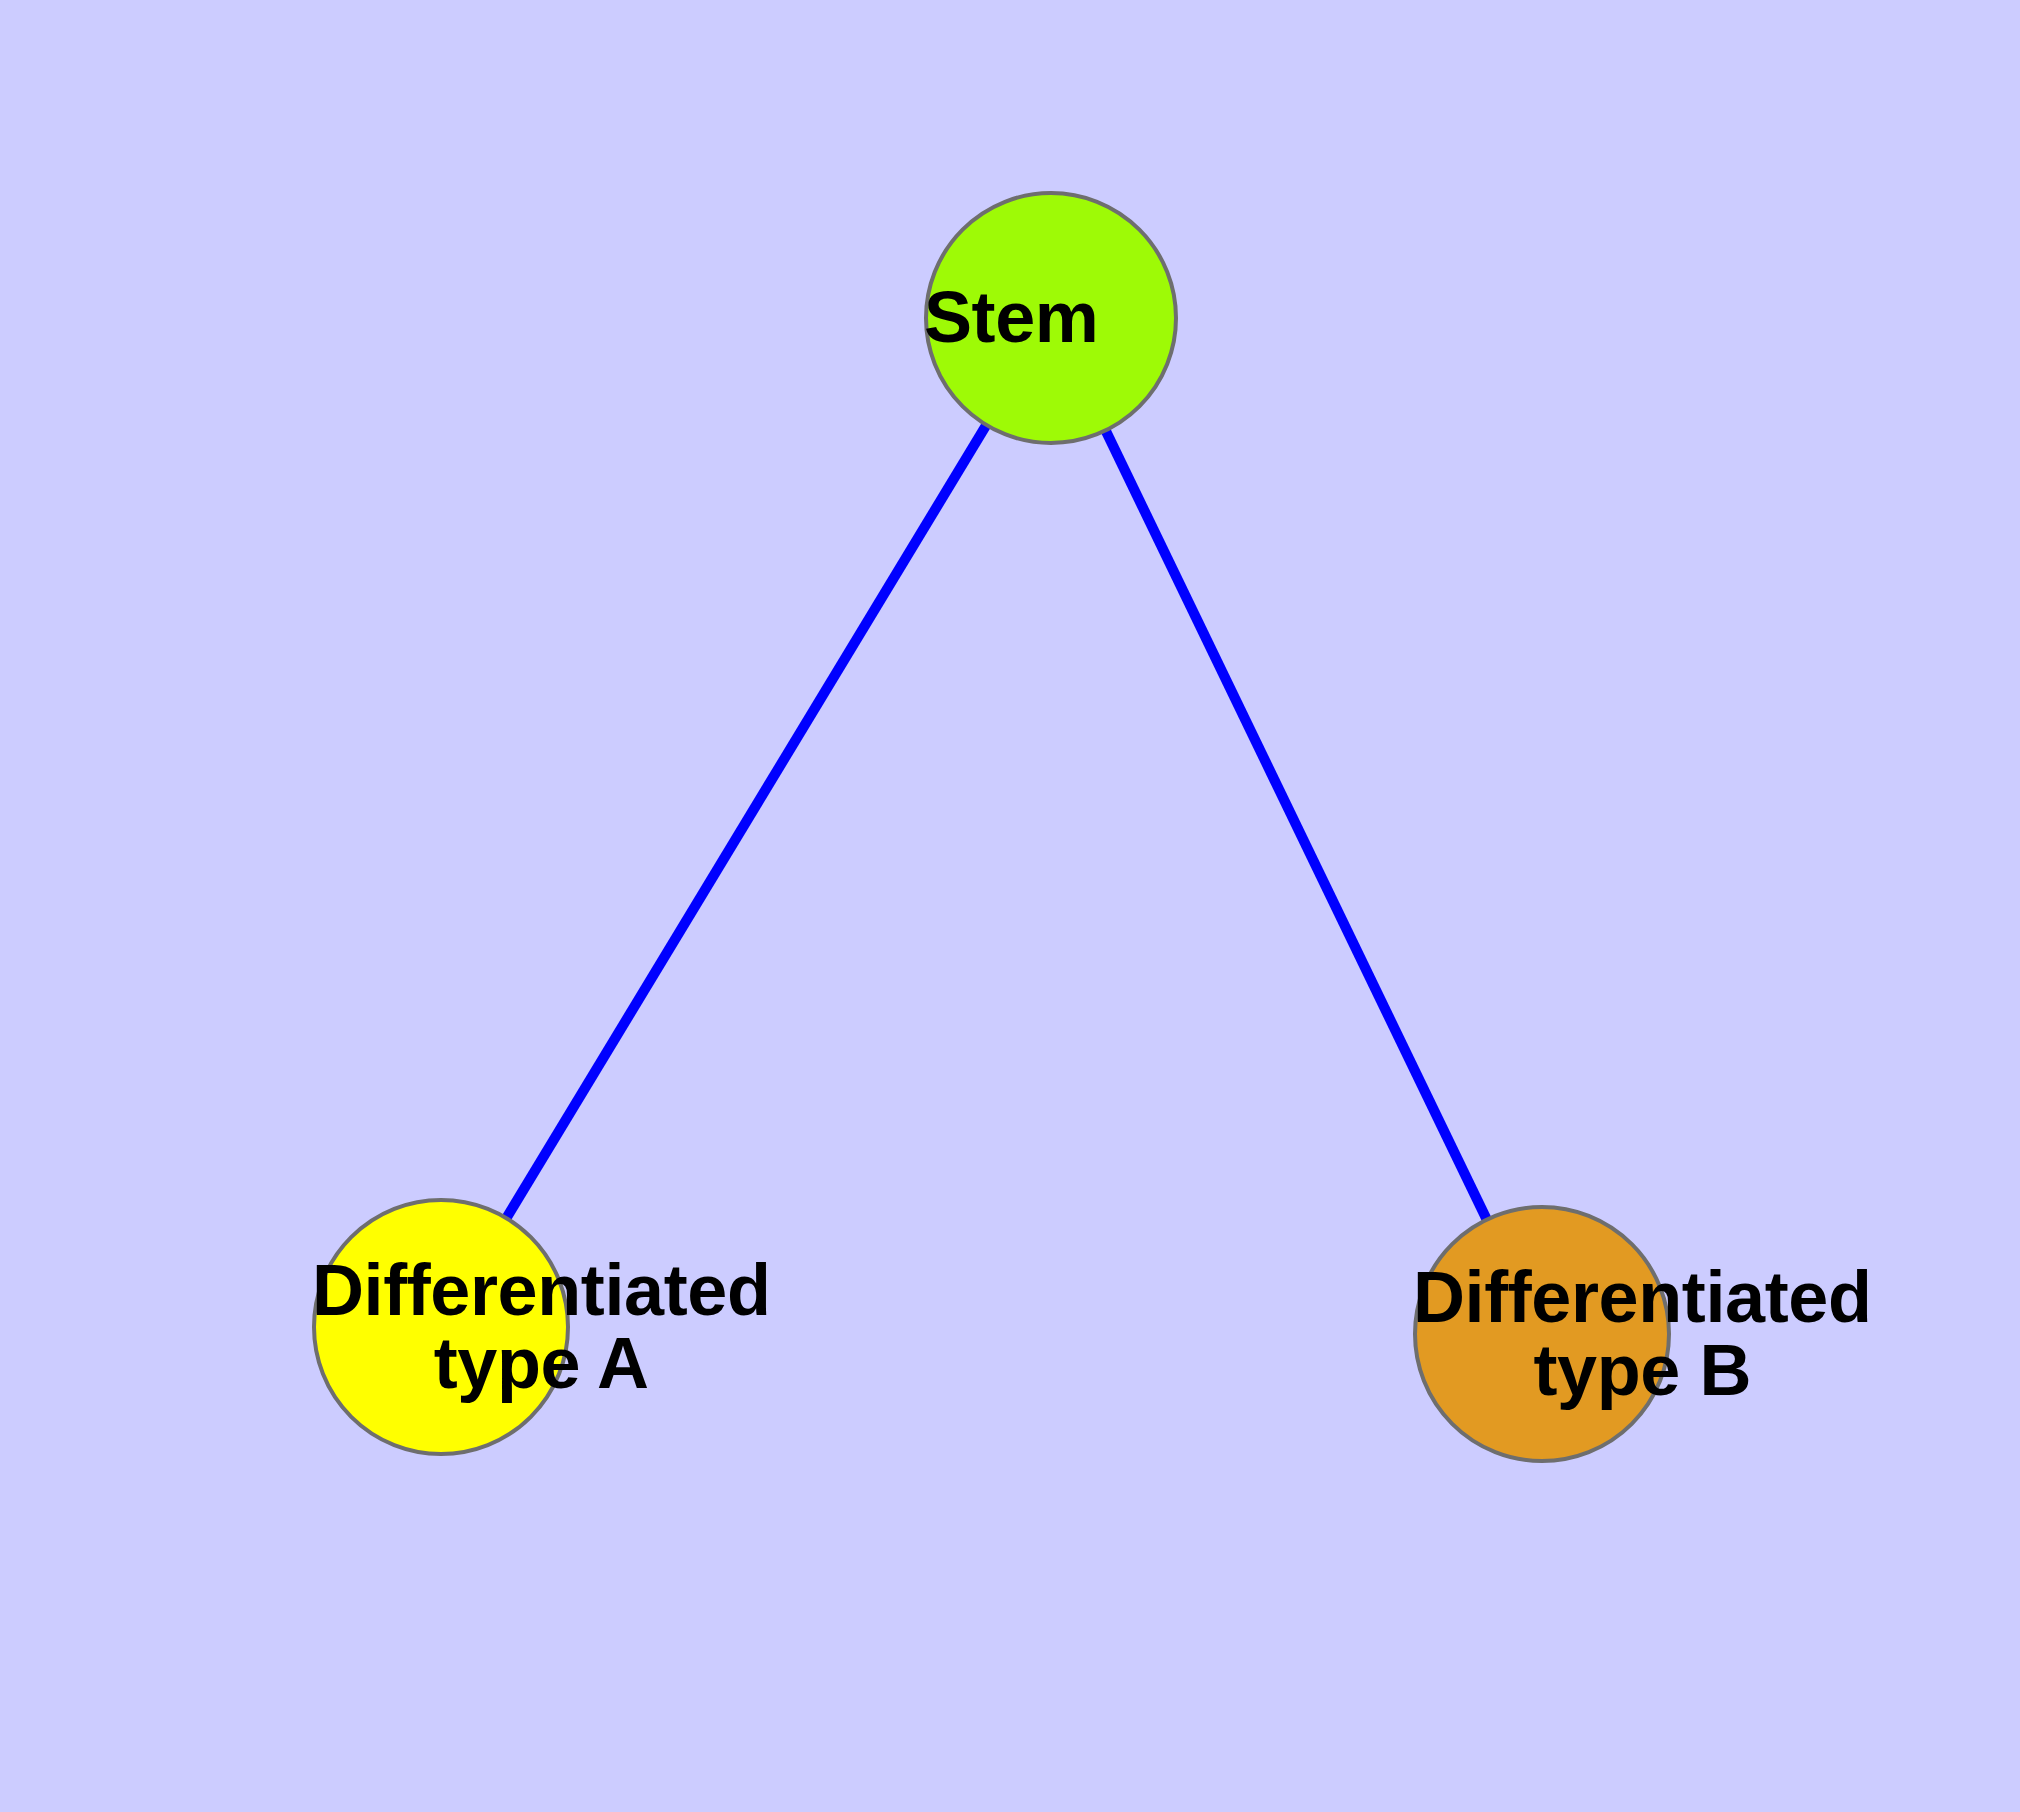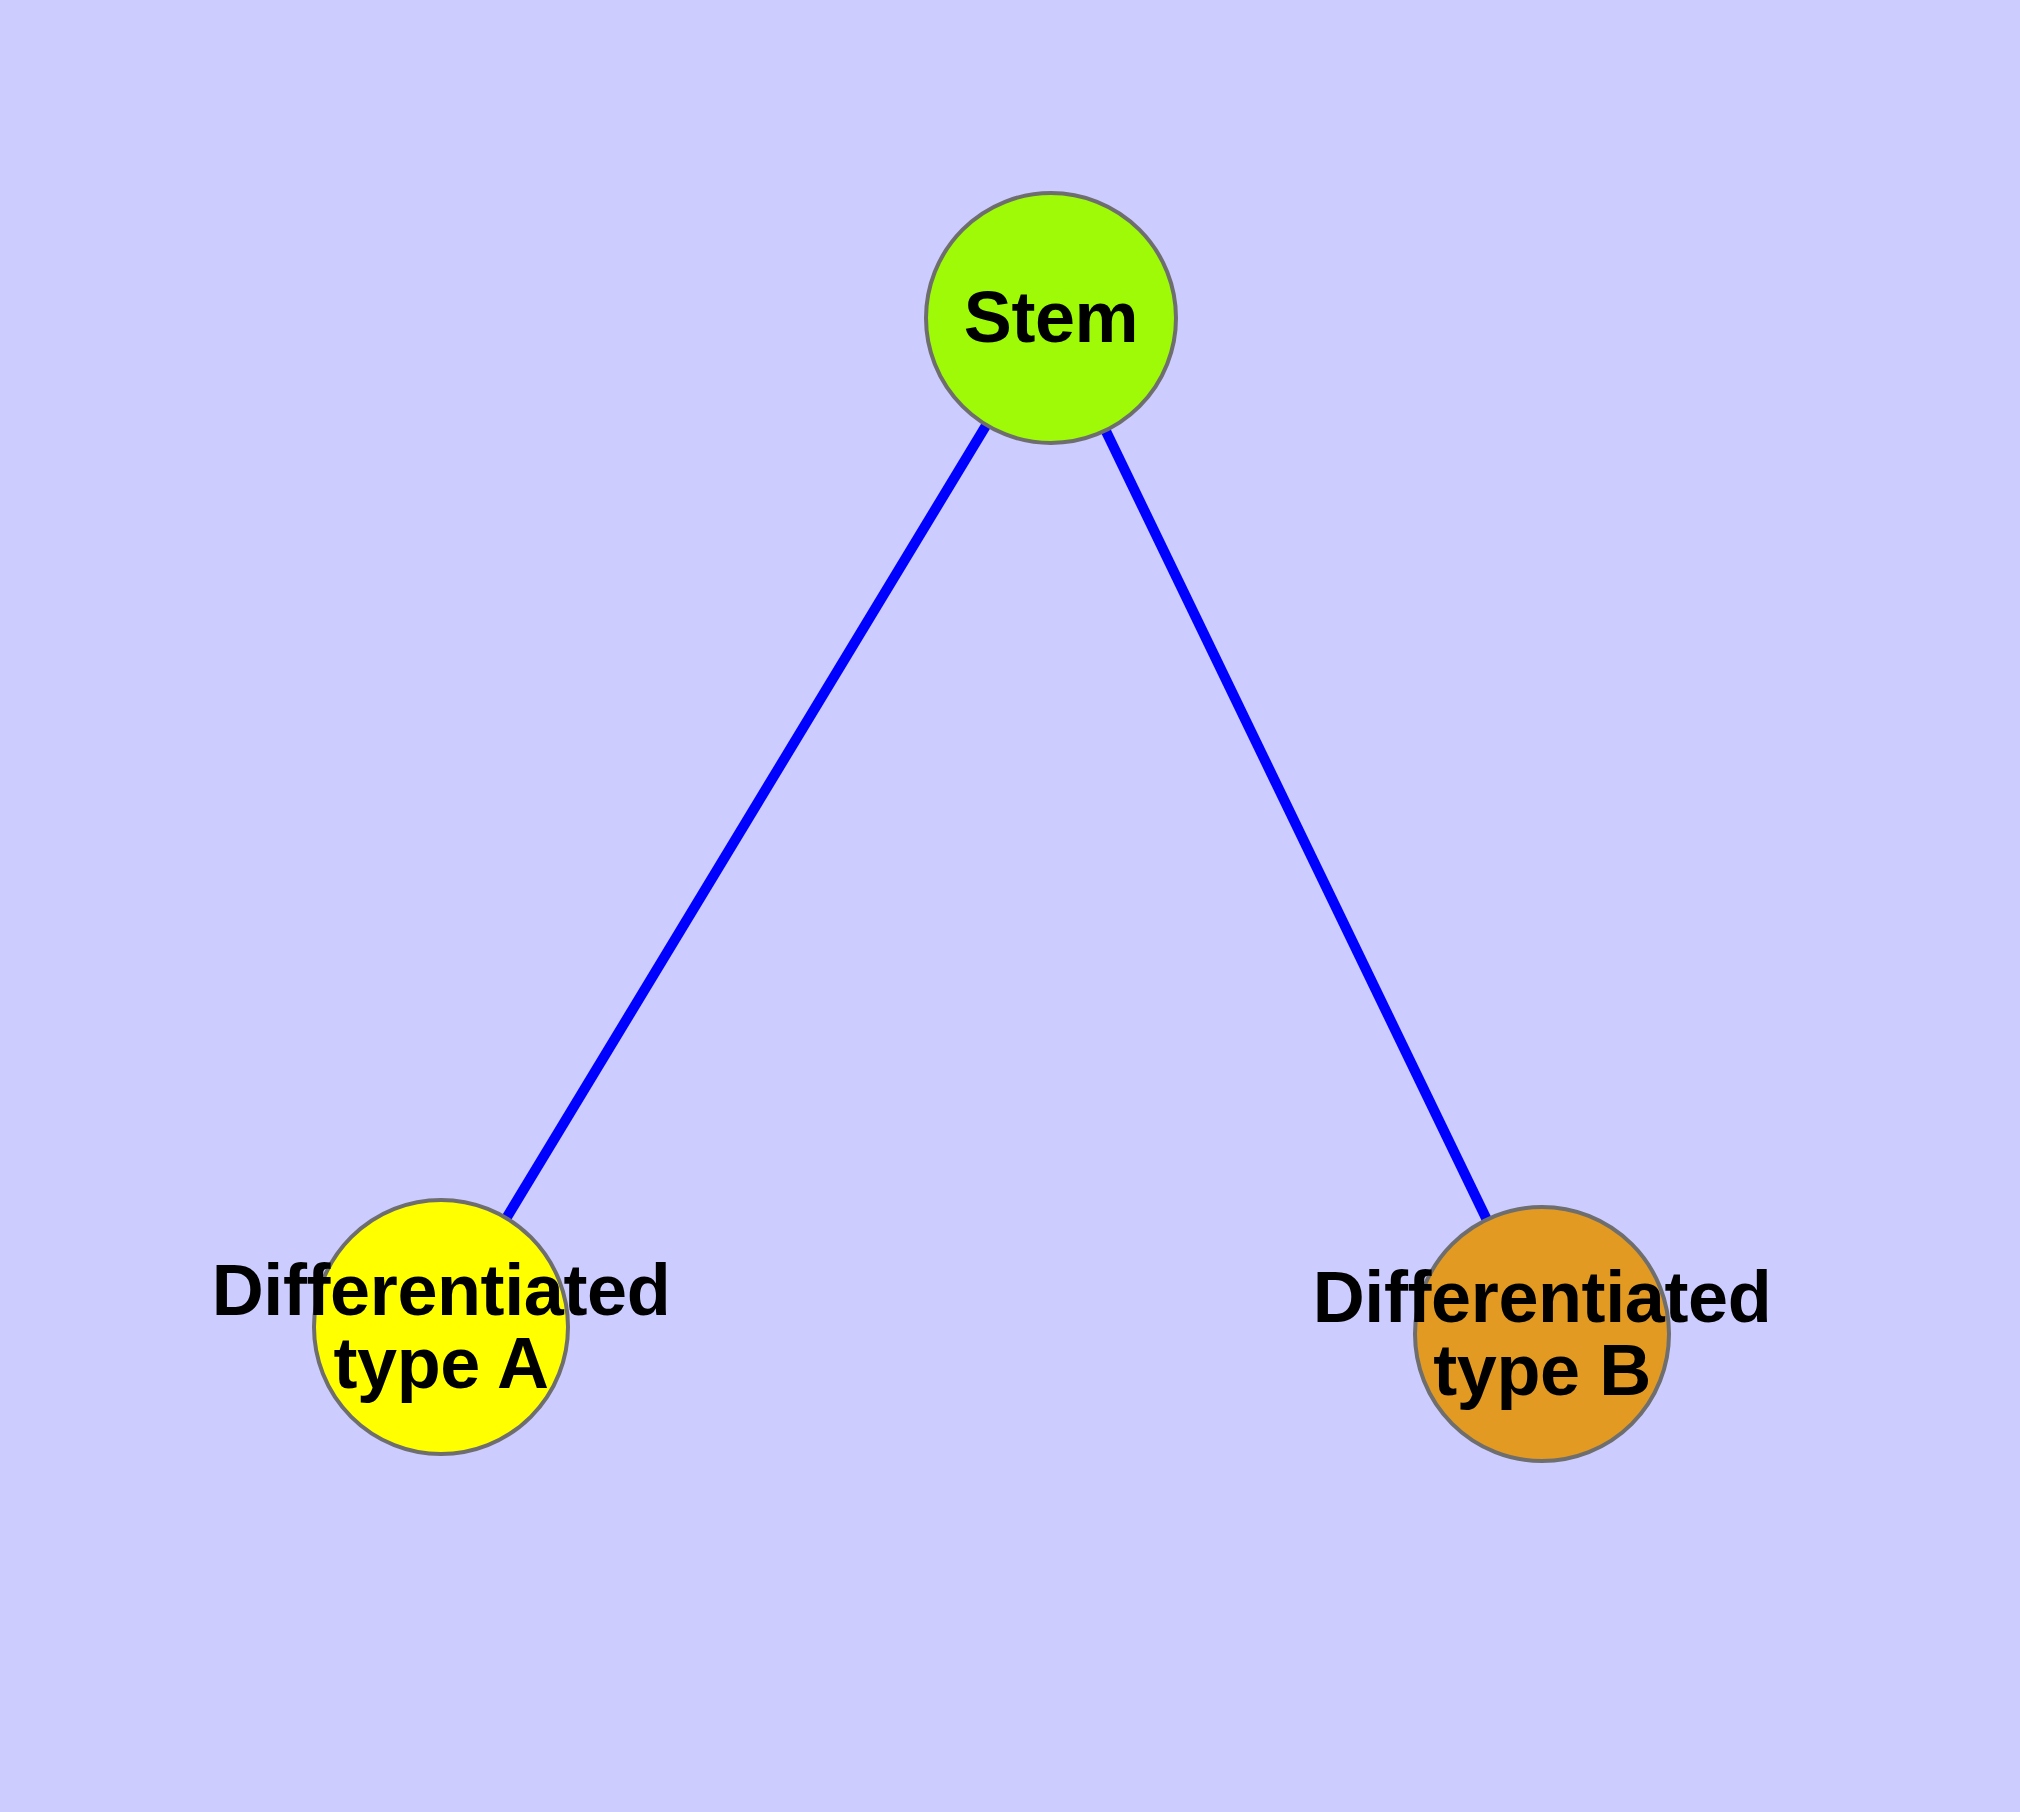--- a/index.html
+++ b/index.html
@@ -25,21 +25,20 @@
     top: 0;
     width: 2021px;
     height: 1812px;
     z-index: 1;
   }
   .node {
     position: absolute;
     z-index: 2;
     display: flex;
     align-items: center;
-    justify-content: center;
   }
   .node-circle {
     position: absolute;
     left: 0;
     top: 0;
     border-radius: 50%;
     box-sizing: border-box;
   }
   .node-label {
     position: relative;

